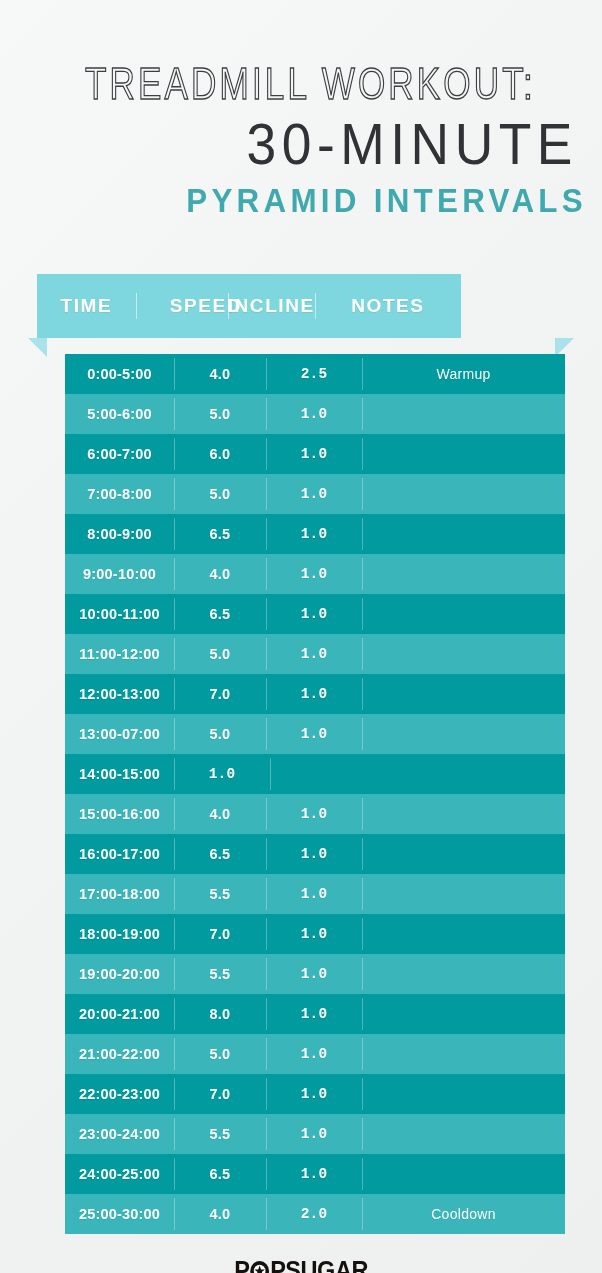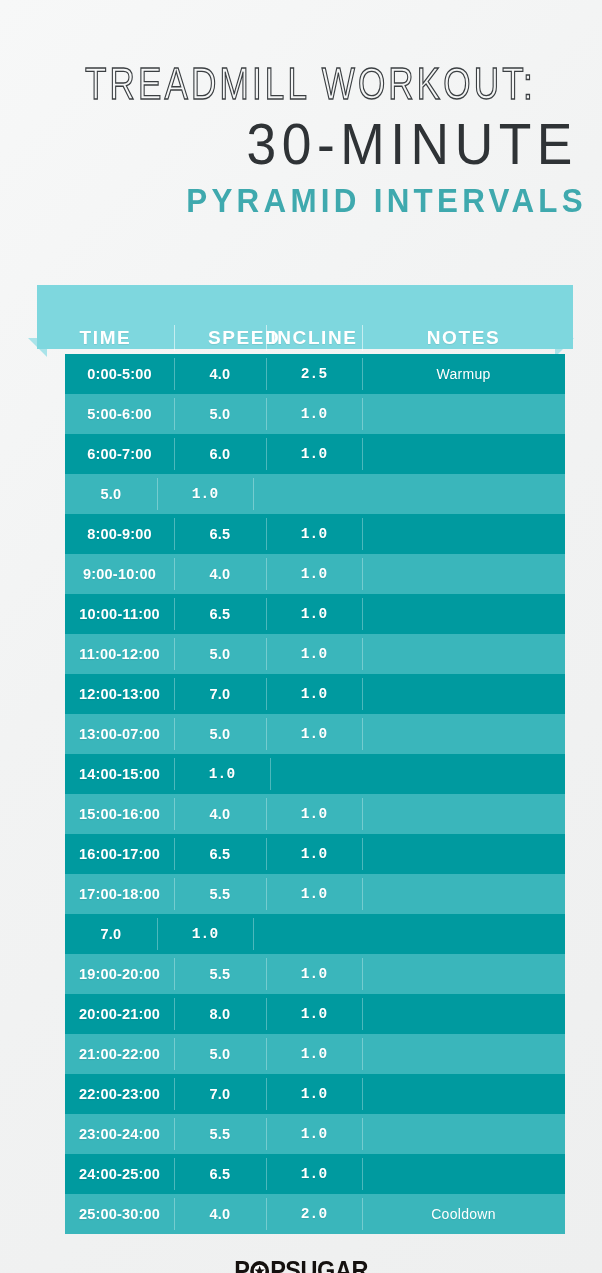--- a/index.html
+++ b/index.html
@@ -79,26 +79,26 @@
   
   .ribbon {
     position: relative;
     width: 528px;
     height: 64px;
   }
 
   .ribbon-bar {
     position: absolute;
     left: 0;
-    top: 11px;
-    width: 536px;
+    top: 0;
+    width: 424px;
     height: 64px;
     background: #7ed7de;
     display: flex;
-    align-items: flex-end;
+    align-items: center;
     z-index: 2;
   }
 
   .ribbon-fold-left,
   .ribbon-fold-right {
     position: absolute;
     top: 64px;
     width: 19px;
     height: 19px;
     z-index: 1;
@@ -257,20 +257,21 @@
           <div class="cell r-incline">1.0</div>
           <div class="cell r-notes note"></div>
         </div>
         <div class="row dark">
           <div class="cell r-time">6:00-7:00</div>
           <div class="cell r-speed">6.0</div>
           <div class="cell r-incline">1.0</div>
           <div class="cell r-notes note"></div>
         </div>
         <div class="row light">
+          <div class="cell r-time">7:00-8:00</div>
           <div class="cell r-speed">5.0</div>
           <div class="cell r-incline">1.0</div>
           <div class="cell r-notes note"></div>
         </div>
         <div class="row dark">
           <div class="cell r-time">8:00-9:00</div>
           <div class="cell r-speed">6.5</div>
           <div class="cell r-incline">1.0</div>
           <div class="cell r-notes note"></div>
         </div>
@@ -321,20 +322,21 @@
           <div class="cell r-incline">1.0</div>
           <div class="cell r-notes note"></div>
         </div>
         <div class="row light">
           <div class="cell r-time">17:00-18:00</div>
           <div class="cell r-speed">5.5</div>
           <div class="cell r-incline">1.0</div>
           <div class="cell r-notes note"></div>
         </div>
         <div class="row dark">
+          <div class="cell r-time">18:00-19:00</div>
           <div class="cell r-speed">7.0</div>
           <div class="cell r-incline">1.0</div>
           <div class="cell r-notes note"></div>
         </div>
         <div class="row light">
           <div class="cell r-time">19:00-20:00</div>
           <div class="cell r-speed">5.5</div>
           <div class="cell r-incline">1.0</div>
           <div class="cell r-notes note"></div>
         </div>

